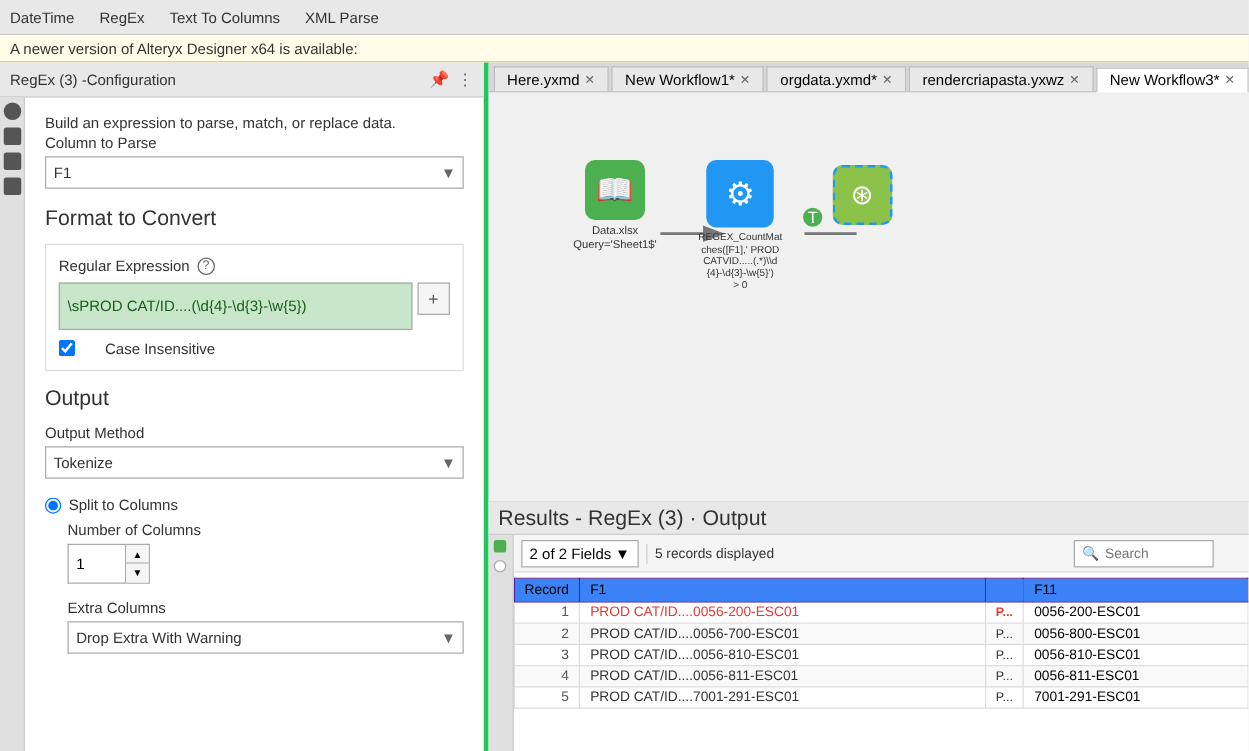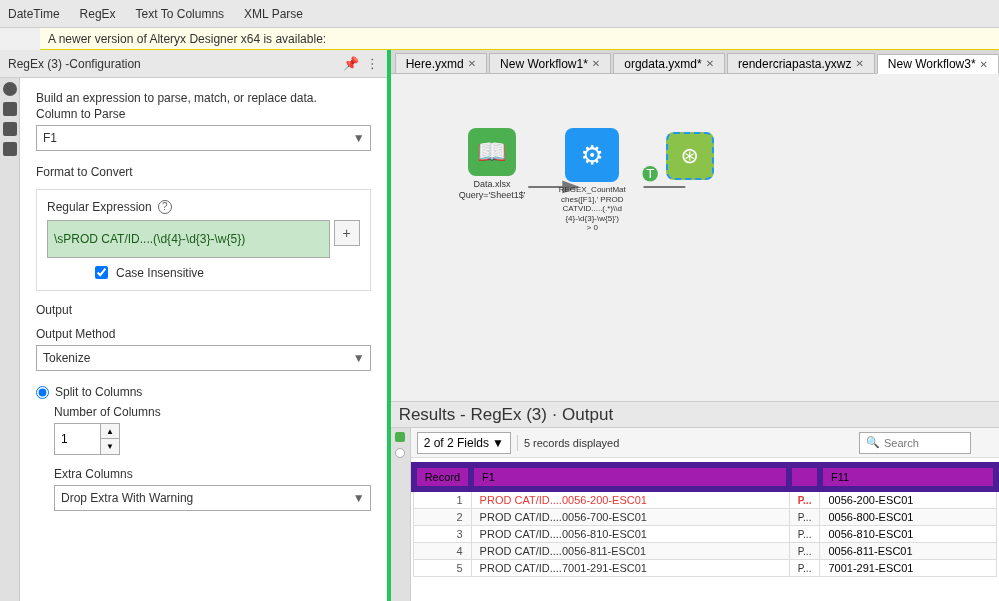--- a/index.html
+++ b/index.html
@@ -27,21 +27,20 @@
     
     .update-bar {
       background: #fffde7;
       border-bottom: 1px solid #e0d000;
       padding: 4px 8px;
       font-size: 11px;
       color: #333;
       height: 22px;
       display: flex;
       align-items: center;
-      margin-left: 40px;
     }
 
     
     .main-area {
       display: flex;
       height: calc(601px - 28px - 22px);
     }
 
     
     .left-panel {
@@ -140,21 +139,21 @@
     .select-arrow {
       position: absolute;
       right: 6px;
       top: 50%;
       transform: translateY(-50%);
       color: #666;
       pointer-events: none;
     }
 
     .section-title {
-      font-size: 12px;
+      font-size: 17px;
       color: #333;
       font-weight: normal;
       margin-bottom: 10px;
     }
 
     .sub-section {
       border: 1px solid #ddd;
       padding: 10px;
       margin-bottom: 12px;
       background: #fff;
@@ -206,22 +205,21 @@
       align-items: center;
       justify-content: center;
       cursor: pointer;
       font-size: 14px;
       color: #555;
     }
 
     .checkbox-row {
       display: flex;
       align-items: center;
-      gap: 8px;
-      margin-left: 48px;
+      gap: 24px;
     }
     .checkbox-input {
       width: 13px;
       height: 13px;
       cursor: pointer;
     }
     .checkbox-label {
       font-size: 12px;
       color: #333;
     }
@@ -446,22 +444,22 @@
     }
     .results-table {
       flex: 1;
       overflow: auto;
     }
     table {
       border-collapse: collapse;
       width: 100%;
     }
     th {
-      background: #a21caf;
-      border: 6px solid #4c1d95;
+      background: #3b82f6;
+      border: 1px solid #4c1d95;
       padding: 3px 8px;
       font-size: 11px;
       font-weight: normal;
       text-align: left;
       white-space: nowrap;
       position: sticky;
       top: 0;
     }
     td {
       border: 1px solid #ddd;

